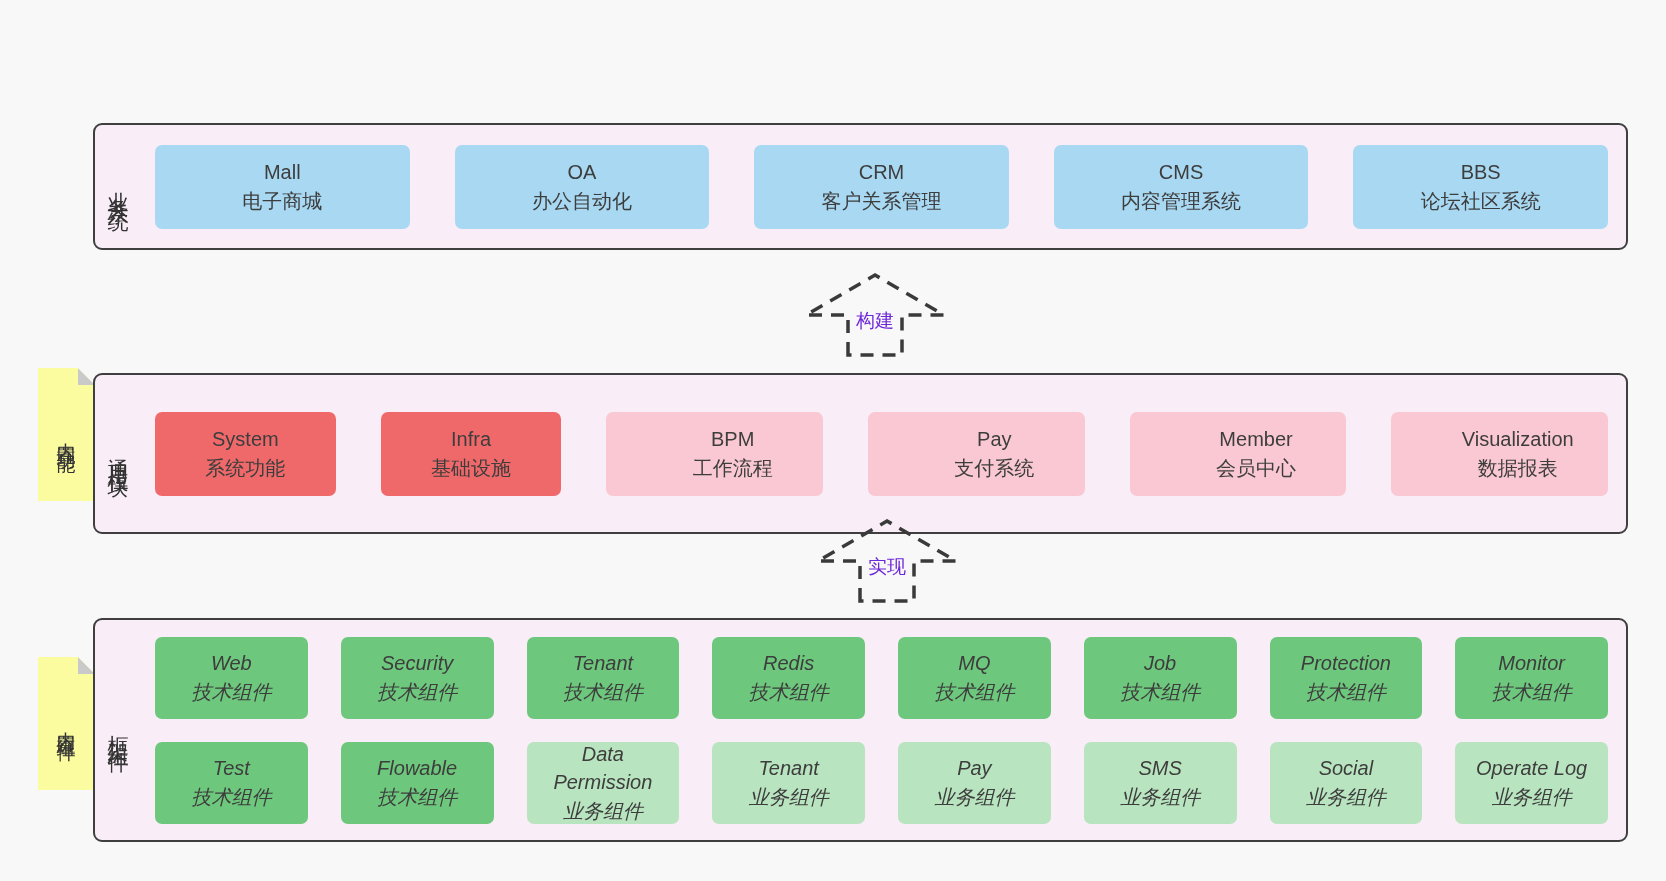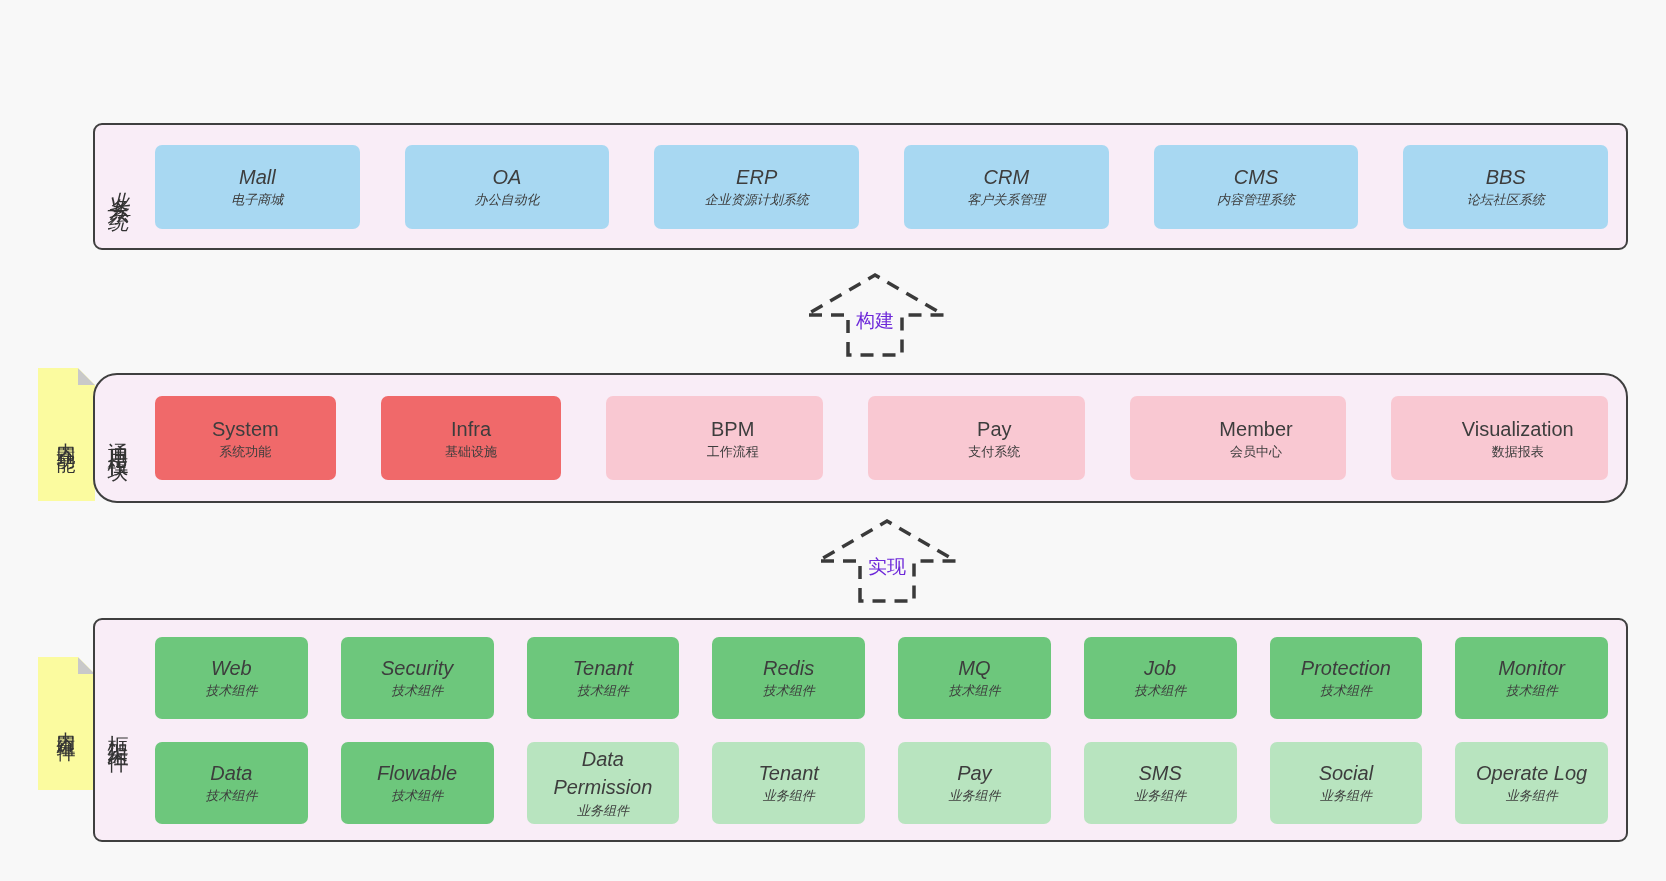--- a/index.html
+++ b/index.html
@@ -22,21 +22,21 @@
   .boxes{flex:1;display:flex;gap:45px;margin:0 18px 0 26px;}
   .grid-rows{flex:1;display:flex;flex-direction:column;gap:23px;margin:0 18px 0 26px;font-style:italic;}
   .grid-rows .row{display:flex;gap:33px;}
   .box{
     flex:1;height:84px;border-radius:7px;
     display:flex;flex-direction:column;justify-content:center;align-items:center;
     text-align:center;padding:0 8px;box-sizing:border-box;
   }
   .grid-rows .box{height:82px;padding:0 10px;}
   .box-name{font-size:20px;line-height:1.42;}
-  .box-desc{font-size:13px;line-height:1.42;}
+  .box-desc{font-size:20px;line-height:1.42;}
   .blue{background:#a8d8f2;}
   .red{background:#f0696a;}
   .pink{background:#f9c8d2;padding-left:44px;}
   .green{background:#6dc77c;}
   .lightgreen{background:#b8e4bf;}
   .note{
     position:absolute;left:38px;width:57px;height:133px;background:#fbfb9f;
     display:flex;align-items:center;justify-content:center;
     clip-path:polygon(0 0, calc(100% - 17px) 0, 100% 17px, 100% 100%, 0 100%);
   }
@@ -48,22 +48,22 @@
     writing-mode:vertical-rl;text-orientation:upright;
     font-size:19px;letter-spacing:4px;color:#333;line-height:1;
   }
   .arrow{position:absolute;width:150px;height:86px;}
   .arrow svg{position:absolute;left:0;top:0;}
   .arrow-label{
     position:absolute;left:50%;top:37px;transform:translateX(-50%);
     background:#f8f8f8;padding:0 4px;font-size:19px;color:#6d28d9;white-space:nowrap;
   }
   
-  #band1{top:123px;height:127px;font-style:italic;}
-  #band2{top:373px;height:130px;border-radius:24px;}
+  #band1{top:123px;height:127px;}
+  #band2{top:373px;height:161px;}
   #band3{top:618px;height:224px;}
   #note1{top:368px;}
   #note2{top:657px;}
   #arrow1{left:800px;top:271px;}
   #arrow2{left:812px;top:517px;}
 </style>
 </head>
 <body>
 
 <div class="stage">
@@ -80,24 +80,20 @@
     <div class="boxes">
       <div class="box blue">
         <div class="box-name">Mall</div>
         <div class="box-desc">电子商城</div>
       </div>
       <div class="box blue">
         <div class="box-name">OA</div>
         <div class="box-desc">办公自动化</div>
       </div>
       <div class="box blue">
-        <div class="box-name">ERP</div>
-        <div class="box-desc">企业资源计划系统</div>
-      </div>
-      <div class="box blue">
         <div class="box-name">CRM</div>
         <div class="box-desc">客户关系管理</div>
       </div>
       <div class="box blue">
         <div class="box-name">CMS</div>
         <div class="box-desc">内容管理系统</div>
       </div>
       <div class="box blue">
         <div class="box-name">BBS</div>
         <div class="box-desc">论坛社区系统</div>
@@ -181,21 +177,21 @@
           <div class="box-name">Protection</div>
           <div class="box-desc">技术组件</div>
         </div>
         <div class="box green">
           <div class="box-name">Monitor</div>
           <div class="box-desc">技术组件</div>
         </div>
       </div>
       <div class="row">
         <div class="box green">
-          <div class="box-name">Data</div>
+          <div class="box-name">Test</div>
           <div class="box-desc">技术组件</div>
         </div>
         <div class="box green">
           <div class="box-name">Flowable</div>
           <div class="box-desc">技术组件</div>
         </div>
         <div class="box lightgreen">
           <div class="box-name">Data Permission</div>
           <div class="box-desc">业务组件</div>
         </div>

